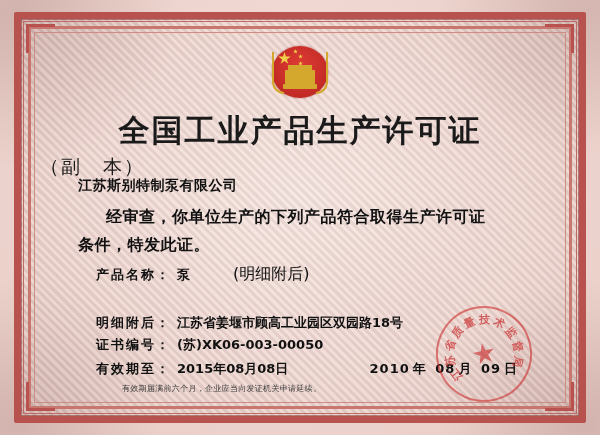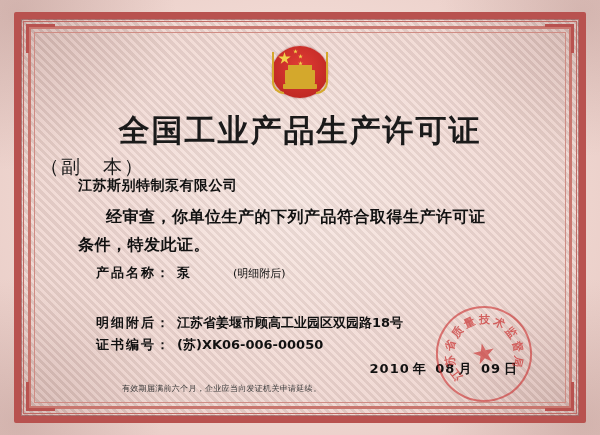--- a/index.html
+++ b/index.html
@@ -226,21 +226,21 @@
   }
   .field .label {
     font-weight: bold;
     letter-spacing: 2px;
   }
   .field .value {
     font-weight: bold;
     margin-left: 6px;
   }
   .field .value.small {
-    font-size: 11px;
+    font-size: 16px;
     font-weight: normal;
     margin-left: 43px;
   }
   .f-product { top: 226px; }
   .f-address { top: 254px; }
   .f-place   { top: 276px; }
   .f-certno  { top: 298px; }
   .f-valid   { top: 322px; }
 
   .date-line {
@@ -350,23 +350,26 @@
     <div class="field f-product">
       <span class="label">产品名称：</span><span class="value">泵</span><span class="value small">(明细附后)</span>
     </div>
 
 
     <div class="field f-place">
       <span class="label">明细附后：</span><span class="value">江苏省姜堰市顾高工业园区双园路18号</span>
     </div>
 
     <div class="field f-certno">
-      <span class="label">证书编号：</span><span class="value">(苏)XK06-006-00050</span>
-    </div>
-
+      <span class="label">证书编号：</span><span class="value">(苏)XK06-003-00050</span>
+    </div>
+
+    <div class="field f-valid">
+      <span class="label">有效期至：</span><span class="value">2015年08月08日</span>
+    </div>
 
     <div class="date-line">
       <span class="num">2010</span><span>年</span>
       <span class="num">08</span><span>月</span>
       <span class="num">09</span><span>日</span>
     </div>
 
     <div class="footnote">有效期届满前六个月，企业应当向发证机关申请延续。</div>
 
     <div class="seal">

